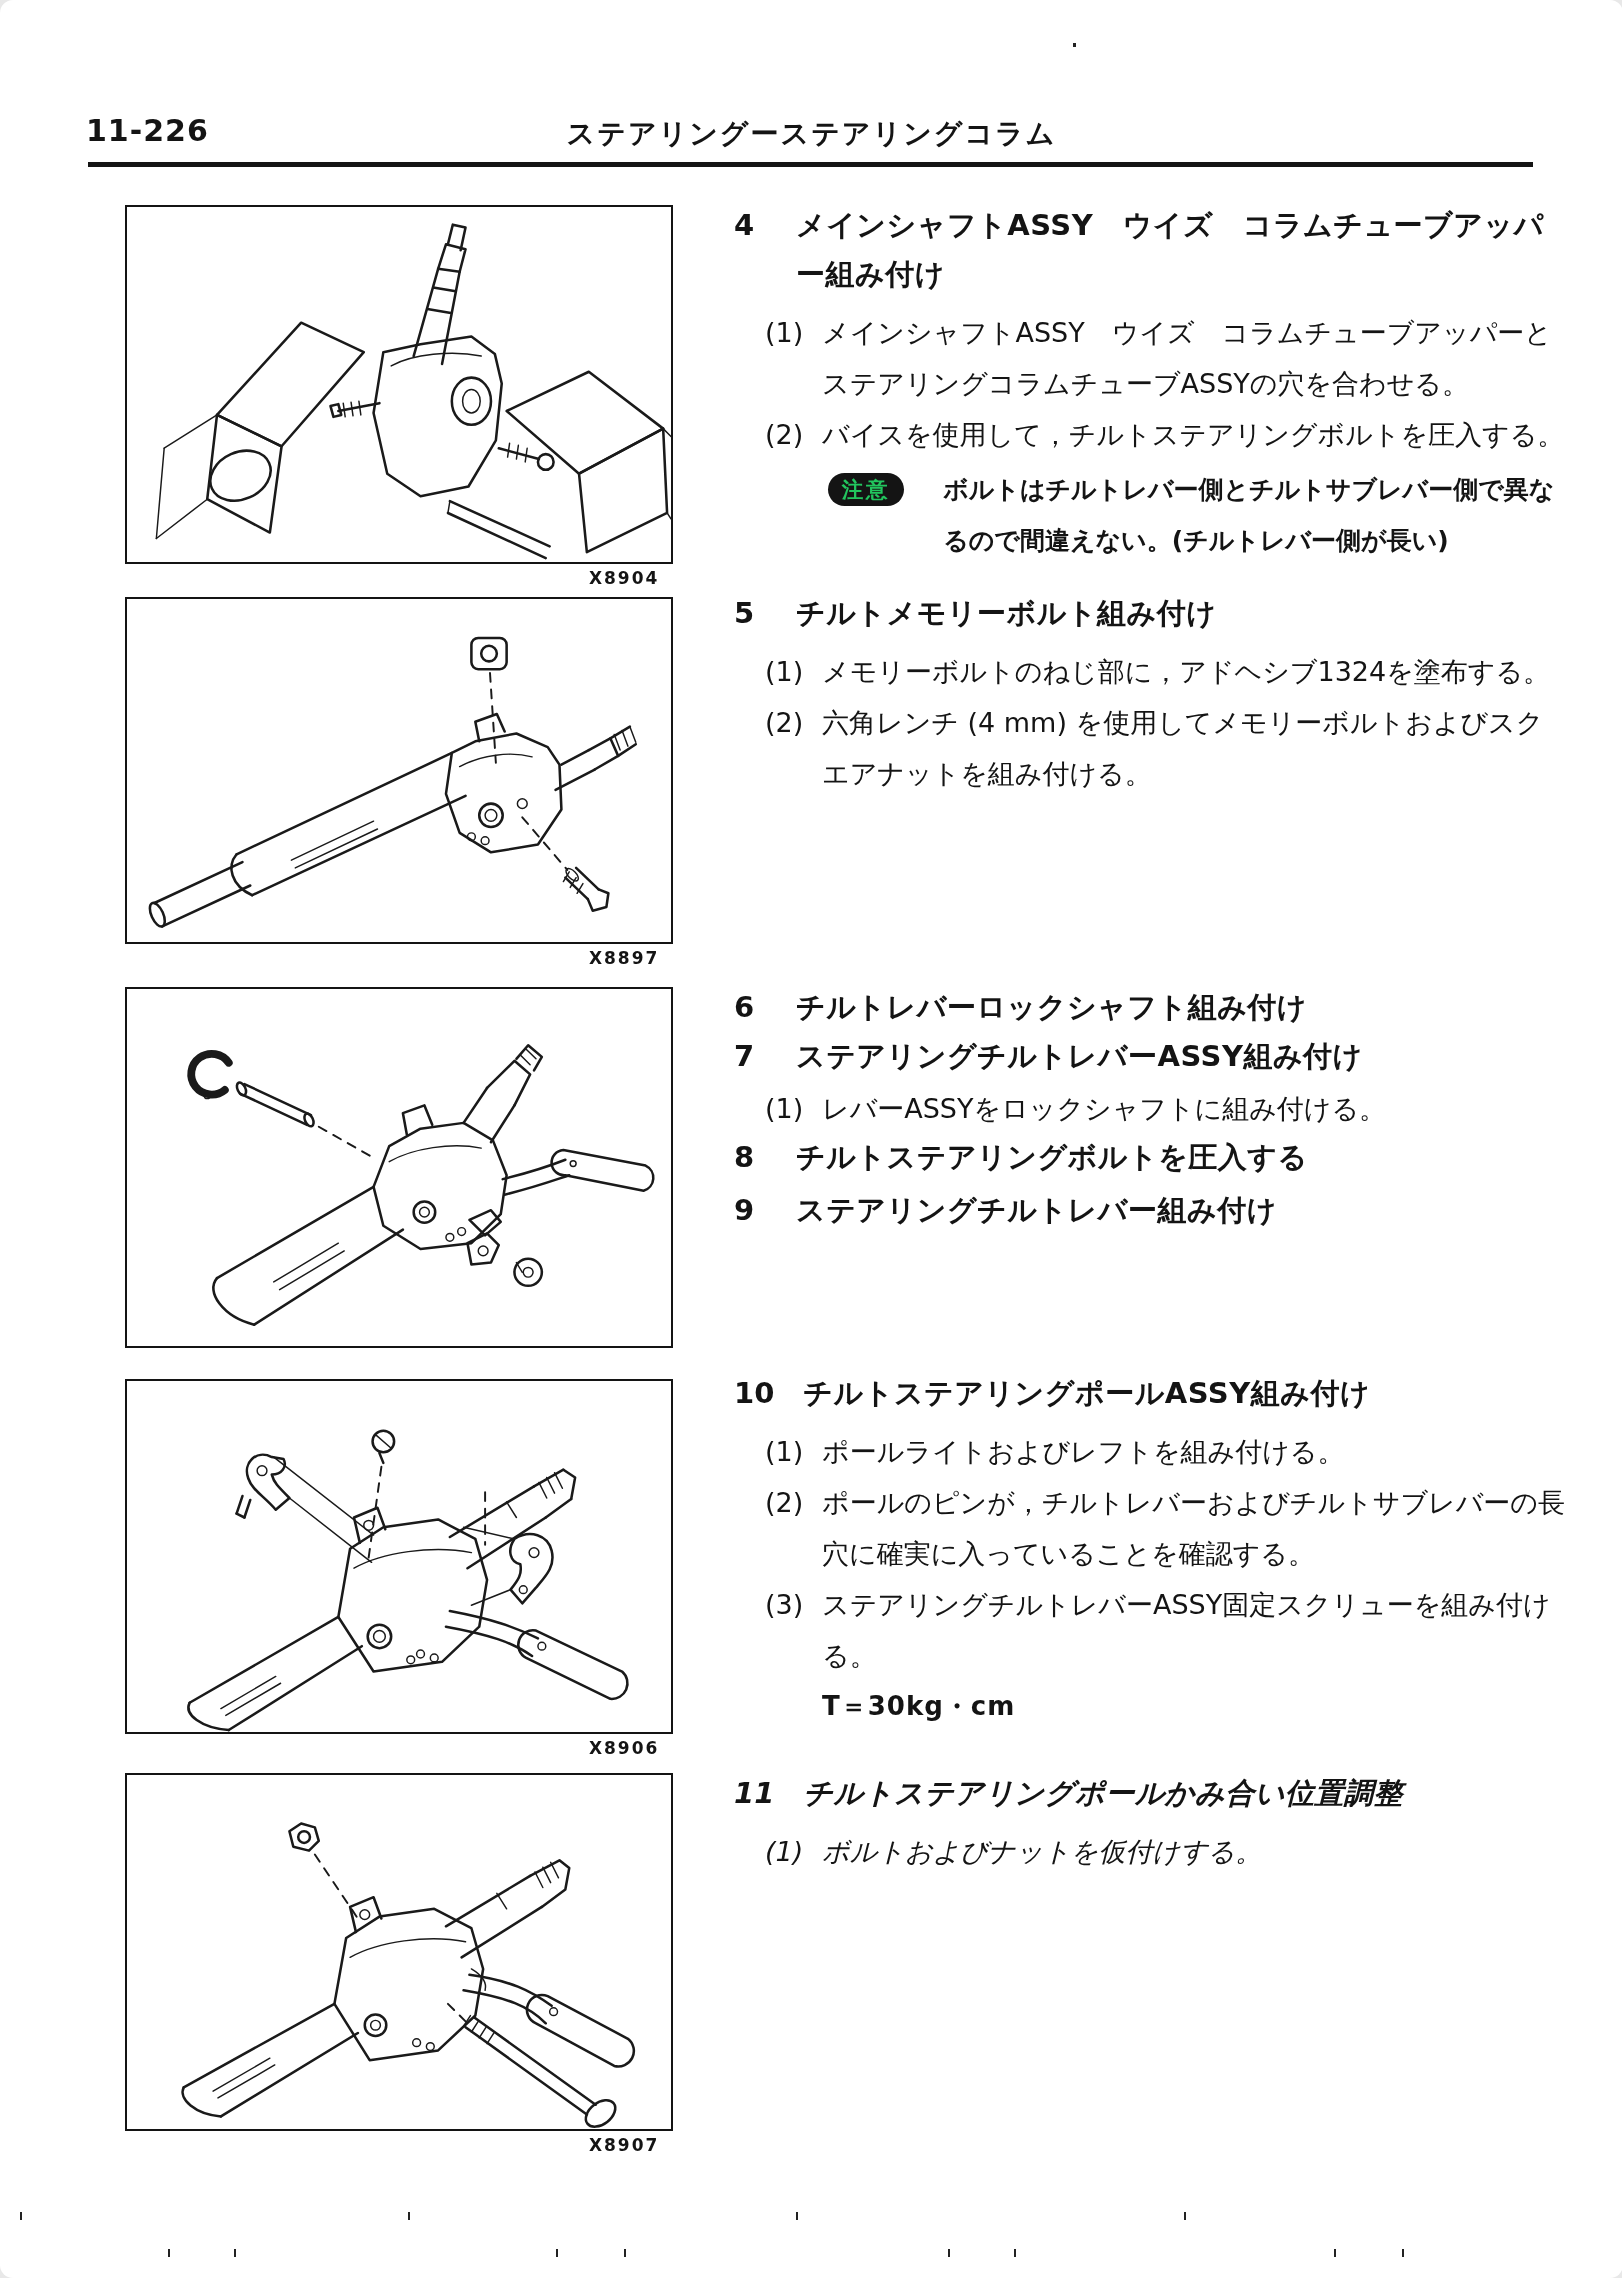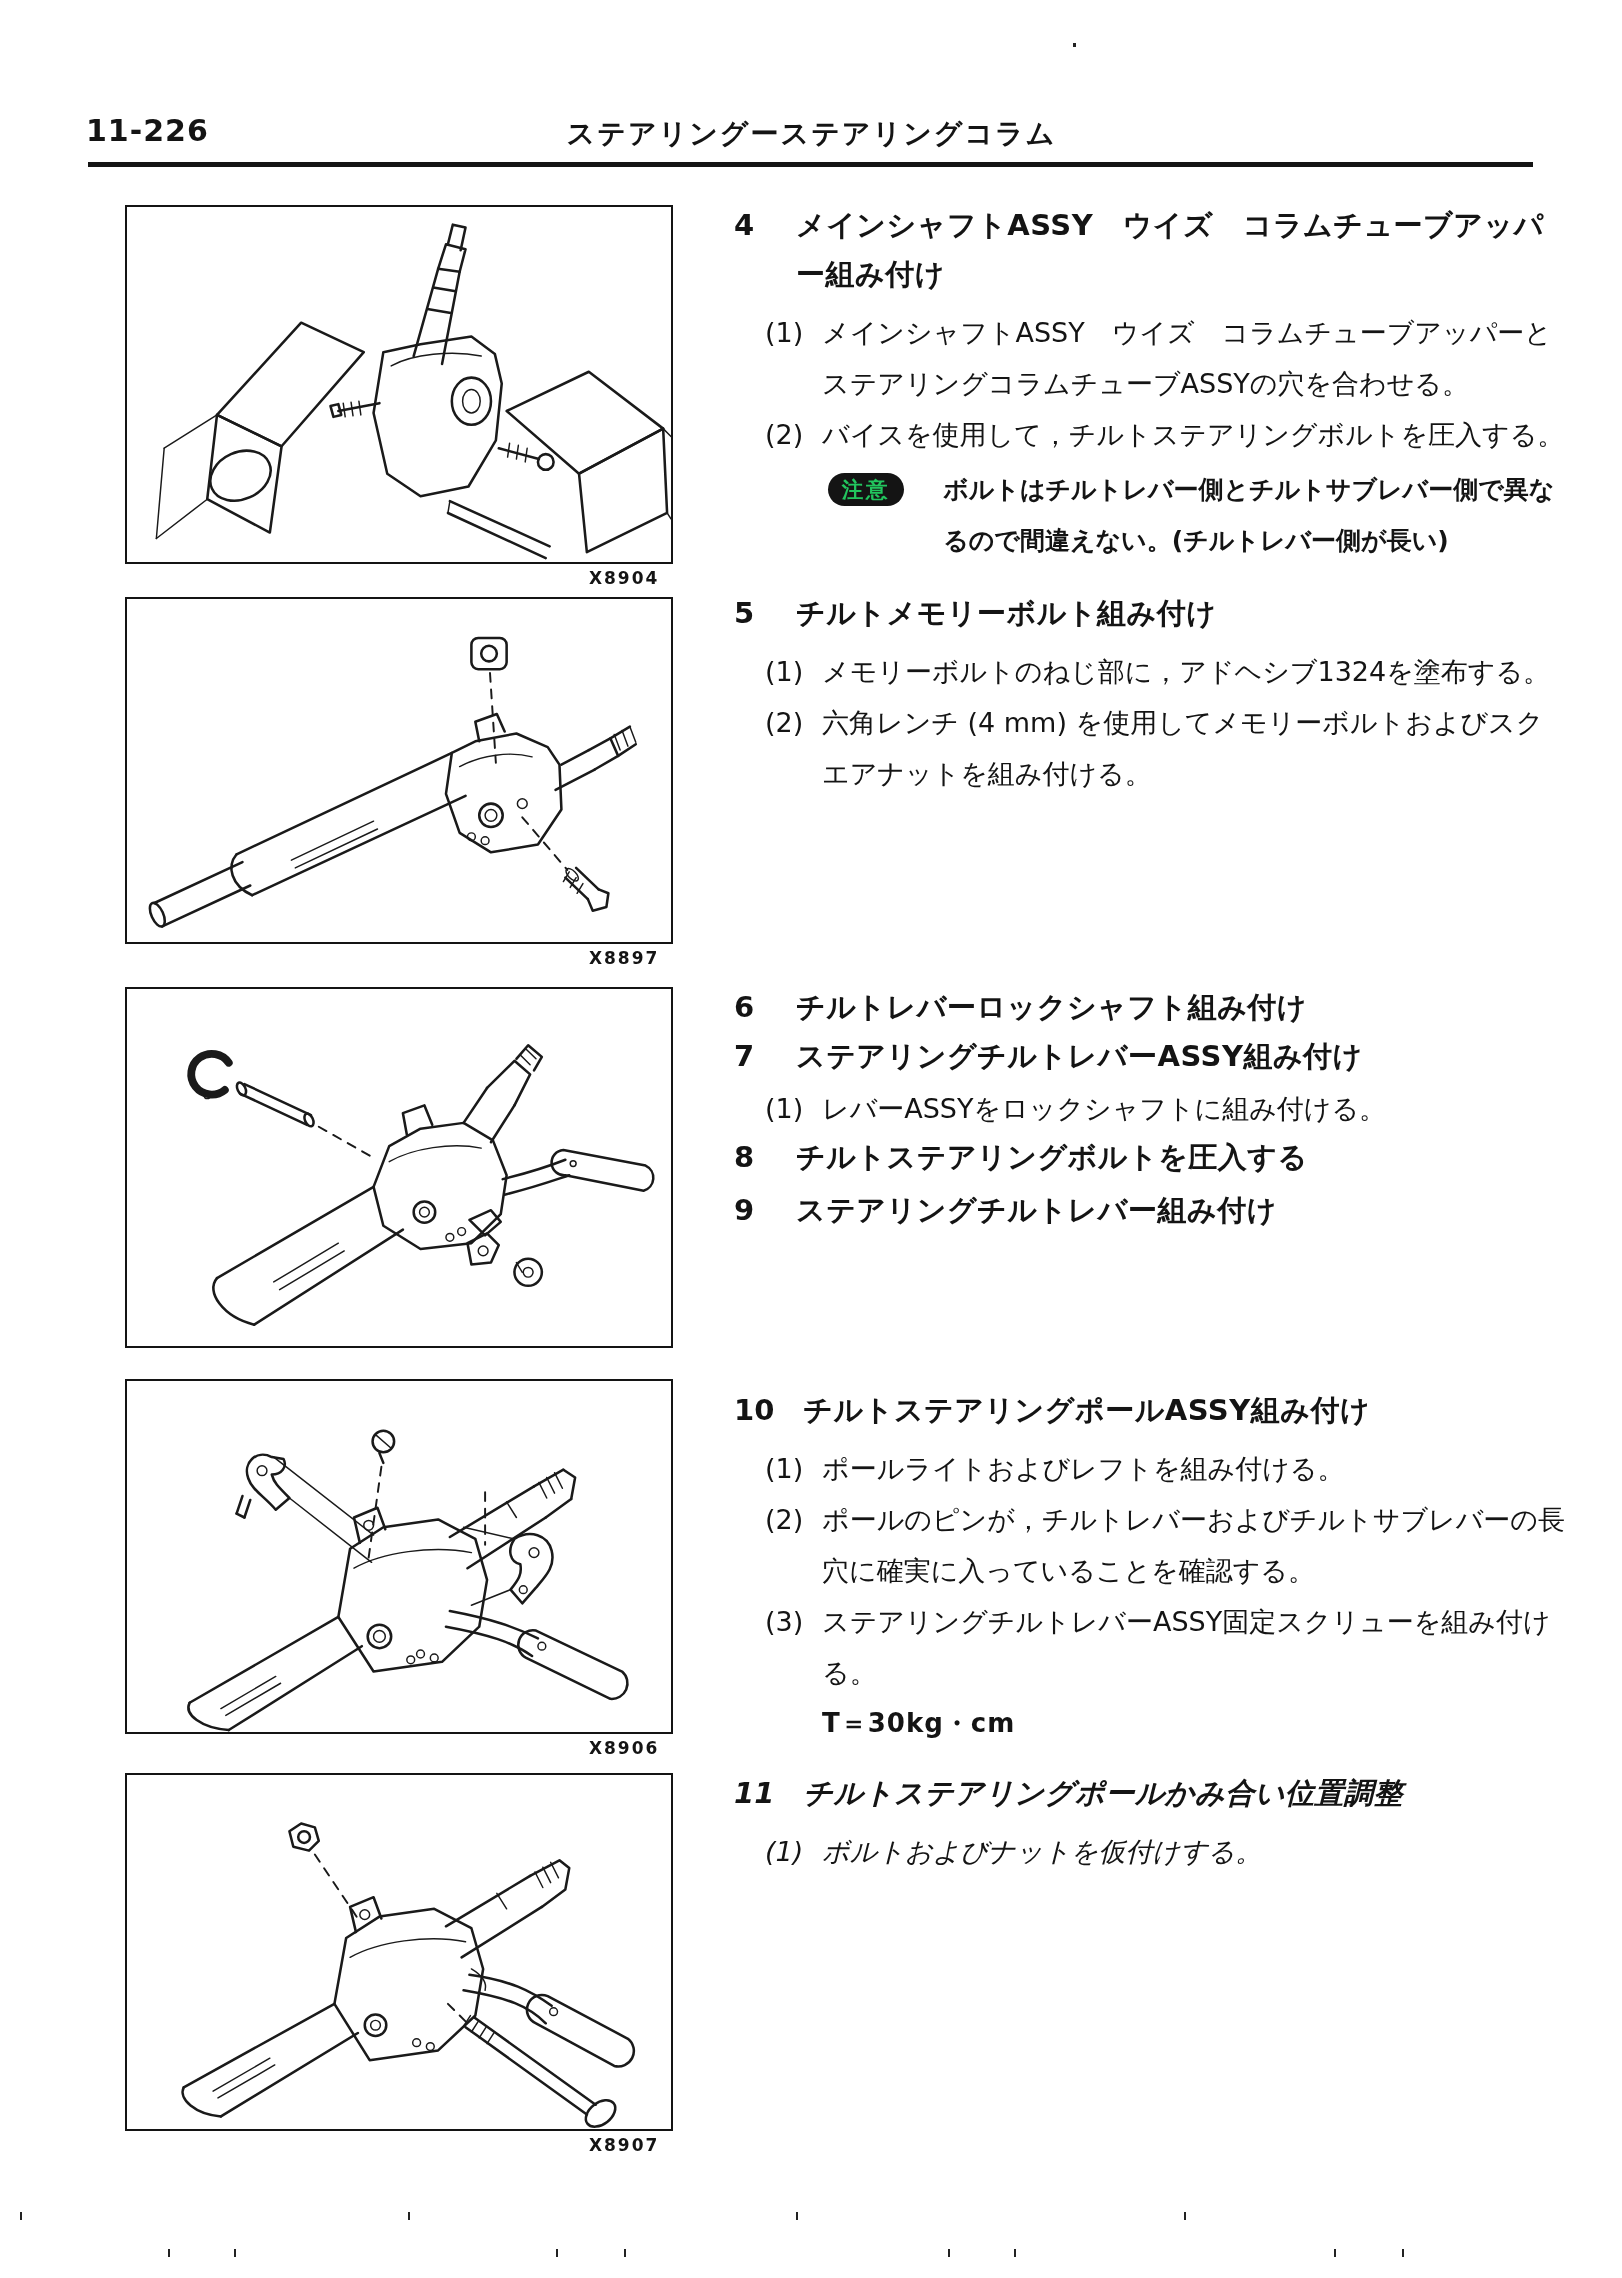--- a/index.html
+++ b/index.html
@@ -1,39 +1,40 @@
 <!DOCTYPE html>
 <html><head>
 <meta charset="utf-8">
 <style>
   html,body{margin:0;padding:0;background:#e8e8e8;}
   .page{
     position:relative;width:1623px;height:2278px;background:#ffffff;
     font-family:"DejaVu Sans",sans-serif;color:#141414;overflow:hidden;
     margin:0 auto;
+    border-radius:13px;
   }
   
   .page-num{position:absolute;left:86px;top:113px;font-size:30px;font-weight:bold;letter-spacing:1px;}
   .page-title{position:absolute;left:0;right:0;top:115px;text-align:center;font-size:28px;font-weight:bold;letter-spacing:2px;}
   .header-rule{position:absolute;left:88px;right:90px;top:162px;height:4.9px;background:#141414;}
   
   .fig{position:absolute;left:125px;width:548px;border:2.9px solid #141414;background:#fff;box-sizing:border-box;}
   .fig svg{display:block;width:100%;height:100%;}
   .fig-label{position:absolute;left:125px;width:548px;text-align:right;padding-right:13.7px;box-sizing:border-box;
              font-size:17px;font-weight:bold;letter-spacing:2px;}
   #fig1{top:205px;height:359px;} #fig1-label{top:568px;}
   #fig2{top:597px;height:347px;} #fig2-label{top:948px;}
   #fig3{top:987px;height:361px;} #fig3-label{top:1352px;}
   #fig4{top:1379px;height:355px;} #fig4-label{top:1738px;}
   #fig5{top:1773px;height:358px;} #fig5-label{top:2135px;}
   
   .section{position:absolute;left:734px;width:833px;}
   #s4{top:201px;} #s5{top:589px;}
   #s6{top:983px;} #s7{top:1032px;} #s8{top:1133px;} #s9{top:1186px;}
-  #s10{top:1369px;margin-top:17px;} #s11{top:1769px;font-style:italic;}
+  #s10{top:1369px;} #s11{top:1769px;font-style:italic;}
   .sec-head{display:flex;font-size:29px;font-weight:bold;line-height:49px;}
   .sec-num{min-width:33px;margin-right:29px;}
   .sec-title{flex:1;letter-spacing:0.5px;}
   .steps{margin-top:7.8px;}
   .step{display:flex;font-size:27px;line-height:51px;margin-left:31px;}
   .step-num{min-width:57px;}
   .step-text{flex:1;}
   .torque{margin-left:88px;font-size:26px;line-height:51px;font-weight:bold;letter-spacing:1px;}
   .note{display:flex;margin-left:94px;margin-top:3.9px;}
   .note-badge{background:#141414;color:#22c55e;font-size:21.5px;font-weight:bold;border-radius:16.6px;

